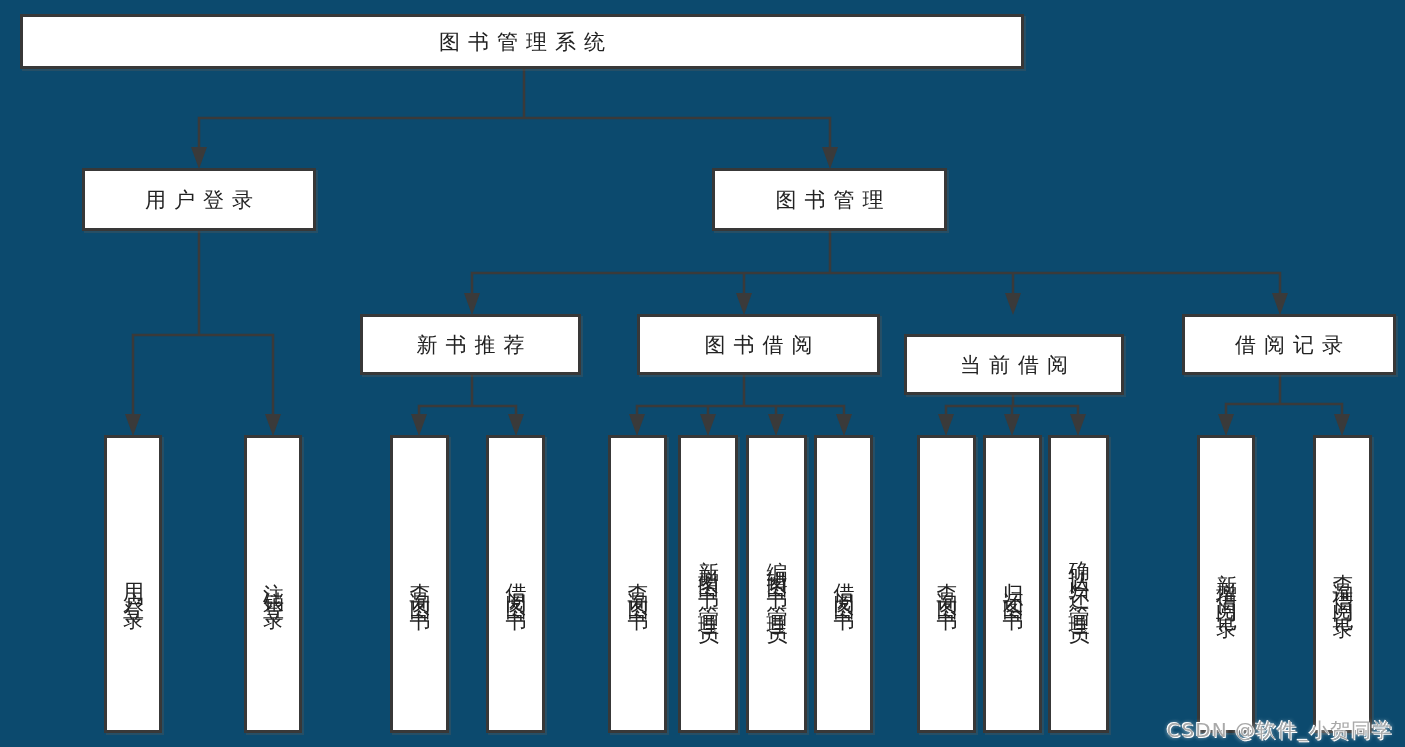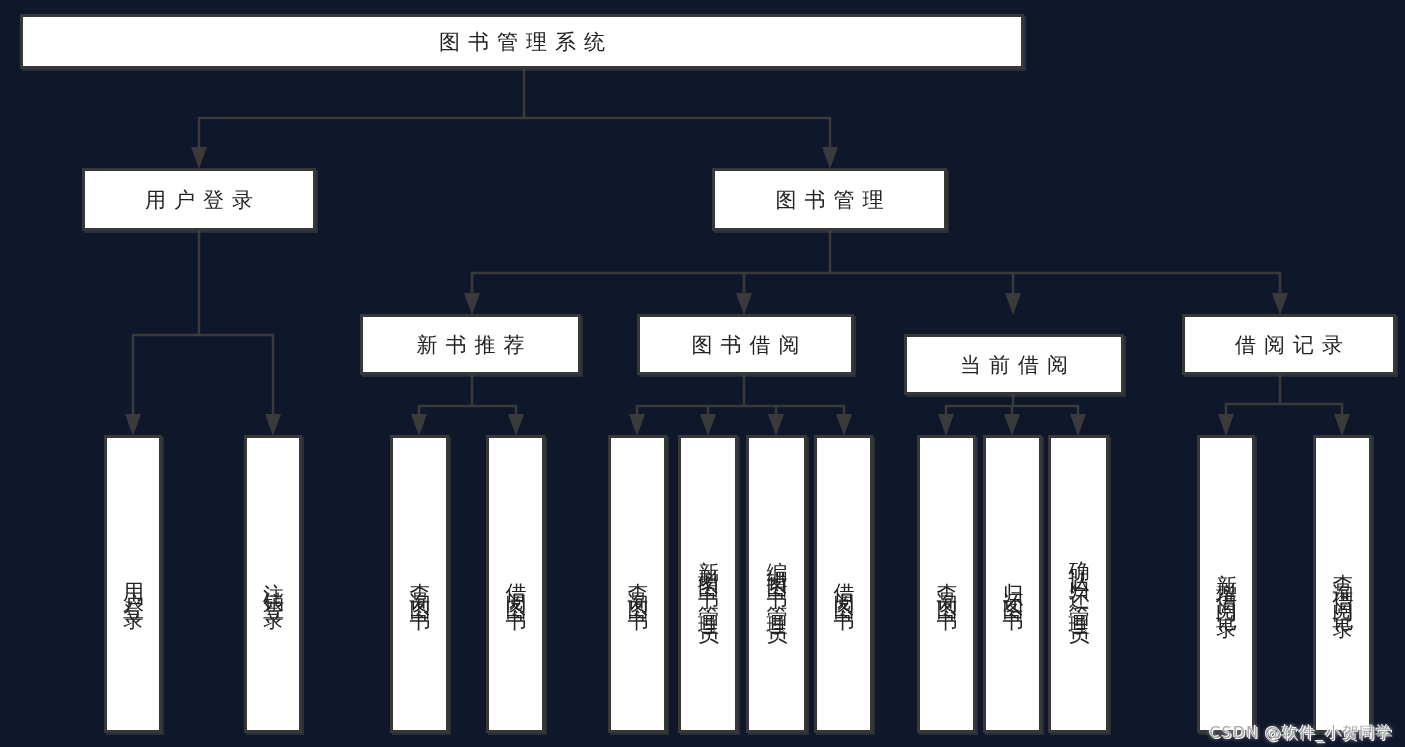--- a/index.html
+++ b/index.html
@@ -4,21 +4,21 @@
 <style>
   html, body {
     margin: 0;
     padding: 0;
     background: #ffffff;
   }
   .stage {
     position: relative;
     width: 1405px;
     height: 747px;
-    background: #0f172a;
+    background: #0c4a6e;
     overflow: hidden;
     font-family: "DejaVu Sans", "Liberation Sans", sans-serif;
   }
   .connectors {
     position: absolute;
     left: 0;
     top: 0;
     width: 1405px;
     height: 747px;
     z-index: 1;
@@ -45,21 +45,21 @@
     writing-mode: vertical-rl;
     text-orientation: mixed;
     font-size: 21px;
     letter-spacing: 9px;
     line-height: 1;
   }
   .watermark {
     position: absolute;
     right: 12px;
     bottom: 3px;
-    font-size: 16px;
+    font-size: 20px;
     color: #a9a9a9;
     letter-spacing: 1px;
     z-index: 5;
     text-shadow: 1px 1px 0 #ffffff, -1px -1px 0 #ffffff, 0 0 4px #ffffff;
     white-space: nowrap;
   }
 </style>
 </head>
 <body>
 
@@ -104,21 +104,21 @@
       <polygon points="1334,414 1350,414 1342,436"></polygon>
     </g>
   </svg>
 
   <div class="node hnode" style="left:20px; top:14px; width:1004px; height:55px;">图书管理系统</div>
 
   <div class="node hnode" style="left:82px; top:168px; width:234px; height:63px;">用户登录</div>
   <div class="node hnode" style="left:360px; top:314px; width:221px; height:61px;">新书推荐</div>
 
   <div class="node hnode" style="left:712px; top:168px; width:235px; height:63px;">图书管理</div>
-  <div class="node hnode" style="left:637px; top:314px; width:217px; height:61px;">图书借阅</div>
+  <div class="node hnode" style="left:637px; top:314px; width:243px; height:61px;">图书借阅</div>
   <div class="node hnode" style="left:904px; top:314px; width:220px; height:61px;margin-top:20px;">当前借阅</div>
   <div class="node hnode" style="left:1182px; top:314px; width:214px; height:61px;">借阅记录</div>
 
   <div class="node vnode" style="left:104px; top:435px; width:58px; height:298px;">用户登录</div>
   <div class="node vnode" style="left:244px; top:435px; width:58px; height:298px;">注销登录</div>
 
   <div class="node vnode" style="left:390px; top:435px; width:59px; height:298px;">查询图书</div>
   <div class="node vnode" style="left:486px; top:435px; width:59px; height:298px;">借阅图书</div>
 
   <div class="node vnode" style="left:608px; top:435px; width:59px; height:298px;">查询图书</div>

